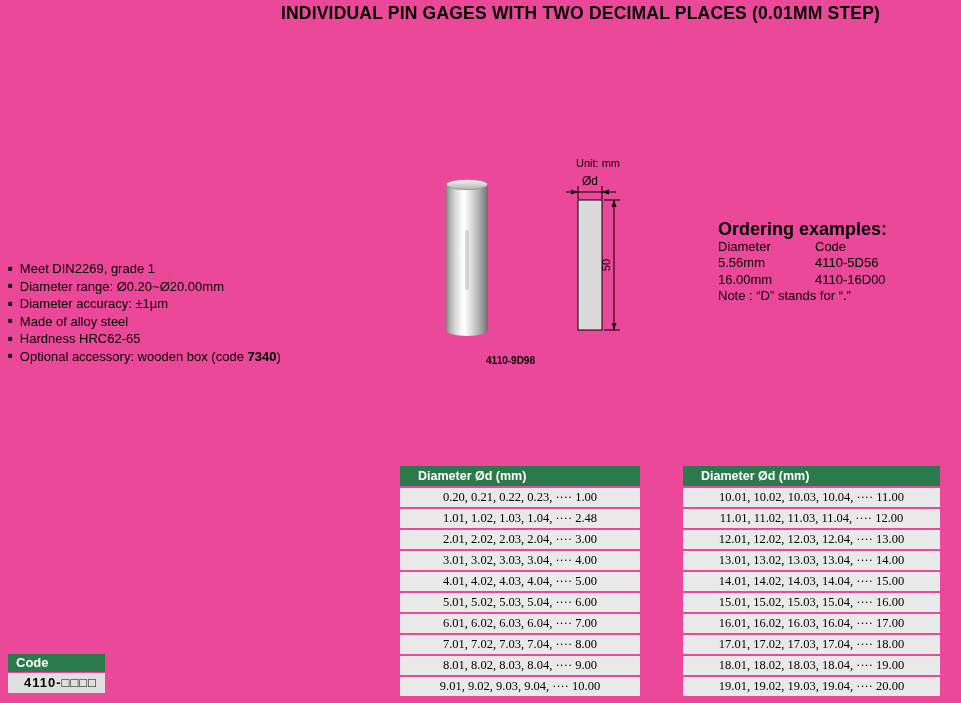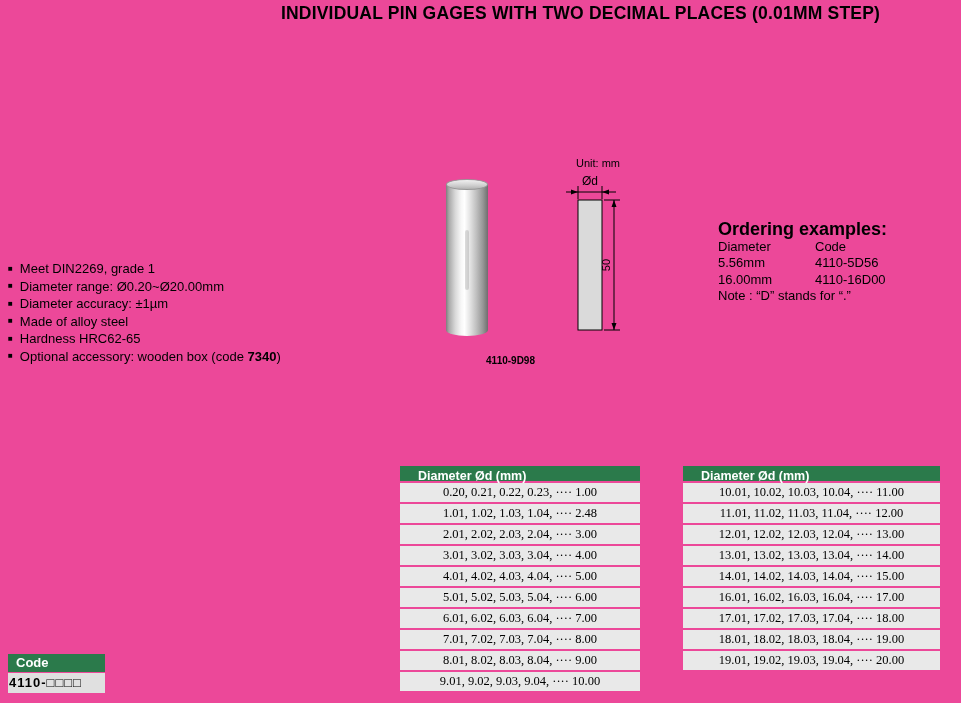--- a/index.html
+++ b/index.html
@@ -41,31 +41,31 @@
   .ordering{position:absolute;left:718px;top:221px;font-size:13px;}
   .ordering-title{font-weight:bold;font-size:18px;line-height:17px;margin-bottom:1px;text-align:center;}
   .ordering-row{display:flex;line-height:16.4px;}
   .ocol1{width:97px;}
   .ordering-note{line-height:16.4px;}
 
   
   .dtable{position:absolute;top:466px;}
   .dtable.left{left:400px;width:240px;}
   .dtable.right{left:683px;width:257px;}
-  .dtable-header{height:15px;line-height:20px;background:#2b7a4b;color:#fff;
+  .dtable-header{height:20px;line-height:20px;background:#2b7a4b;color:#fff;
                  font-weight:bold;font-size:12.5px;padding-left:18px;box-sizing:border-box;}
   .dtable-row{height:19px;line-height:19px;background:#e9e9e9;margin-top:2px;
               text-align:center;font-size:12.5px;white-space:nowrap;font-family:Liberation Serif, serif;}
 
   
   .codeblock{position:absolute;left:8px;top:654px;width:97px;font-size:13px;}
   .codeblock-header{height:18px;line-height:18px;background:#2b7a4b;color:#fff;
                     font-weight:bold;padding-left:8px;box-sizing:border-box;}
   .codeblock-value{height:20px;line-height:20px;background:#e0e0e0;font-weight:bold;
-                   padding-left:1px;margin-top:1px;box-sizing:border-box;letter-spacing:1px;}
+                   padding-left:16px;margin-top:1px;box-sizing:border-box;letter-spacing:1px;}
 </style>
 </head>
 <body>
 
 <div id="page">
 
   <div class="title">INDIVIDUAL PIN GAGES WITH TWO DECIMAL PLACES (0.01MM STEP)</div>
 
   <div class="features">
     <div class="feature-item">
@@ -150,20 +150,21 @@
     <div class="dtable-row">9.01, 9.02, 9.03, 9.04, ···· 10.00</div>
   </div>
 
   <div class="dtable right">
     <div class="dtable-header">Diameter Ød (mm)</div>
     <div class="dtable-row">10.01, 10.02, 10.03, 10.04, ···· 11.00</div>
     <div class="dtable-row">11.01, 11.02, 11.03, 11.04, ···· 12.00</div>
     <div class="dtable-row">12.01, 12.02, 12.03, 12.04, ···· 13.00</div>
     <div class="dtable-row">13.01, 13.02, 13.03, 13.04, ···· 14.00</div>
     <div class="dtable-row">14.01, 14.02, 14.03, 14.04, ···· 15.00</div>
+    <div class="dtable-row">15.01, 15.02, 15.03, 15.04, ···· 16.00</div>
     <div class="dtable-row">16.01, 16.02, 16.03, 16.04, ···· 17.00</div>
     <div class="dtable-row">17.01, 17.02, 17.03, 17.04, ···· 18.00</div>
     <div class="dtable-row">18.01, 18.02, 18.03, 18.04, ···· 19.00</div>
     <div class="dtable-row">19.01, 19.02, 19.03, 19.04, ···· 20.00</div>
   </div>
 
   <div class="codeblock">
     <div class="codeblock-header">Code</div>
     <div class="codeblock-value">4110-□□□□</div>
   </div>

